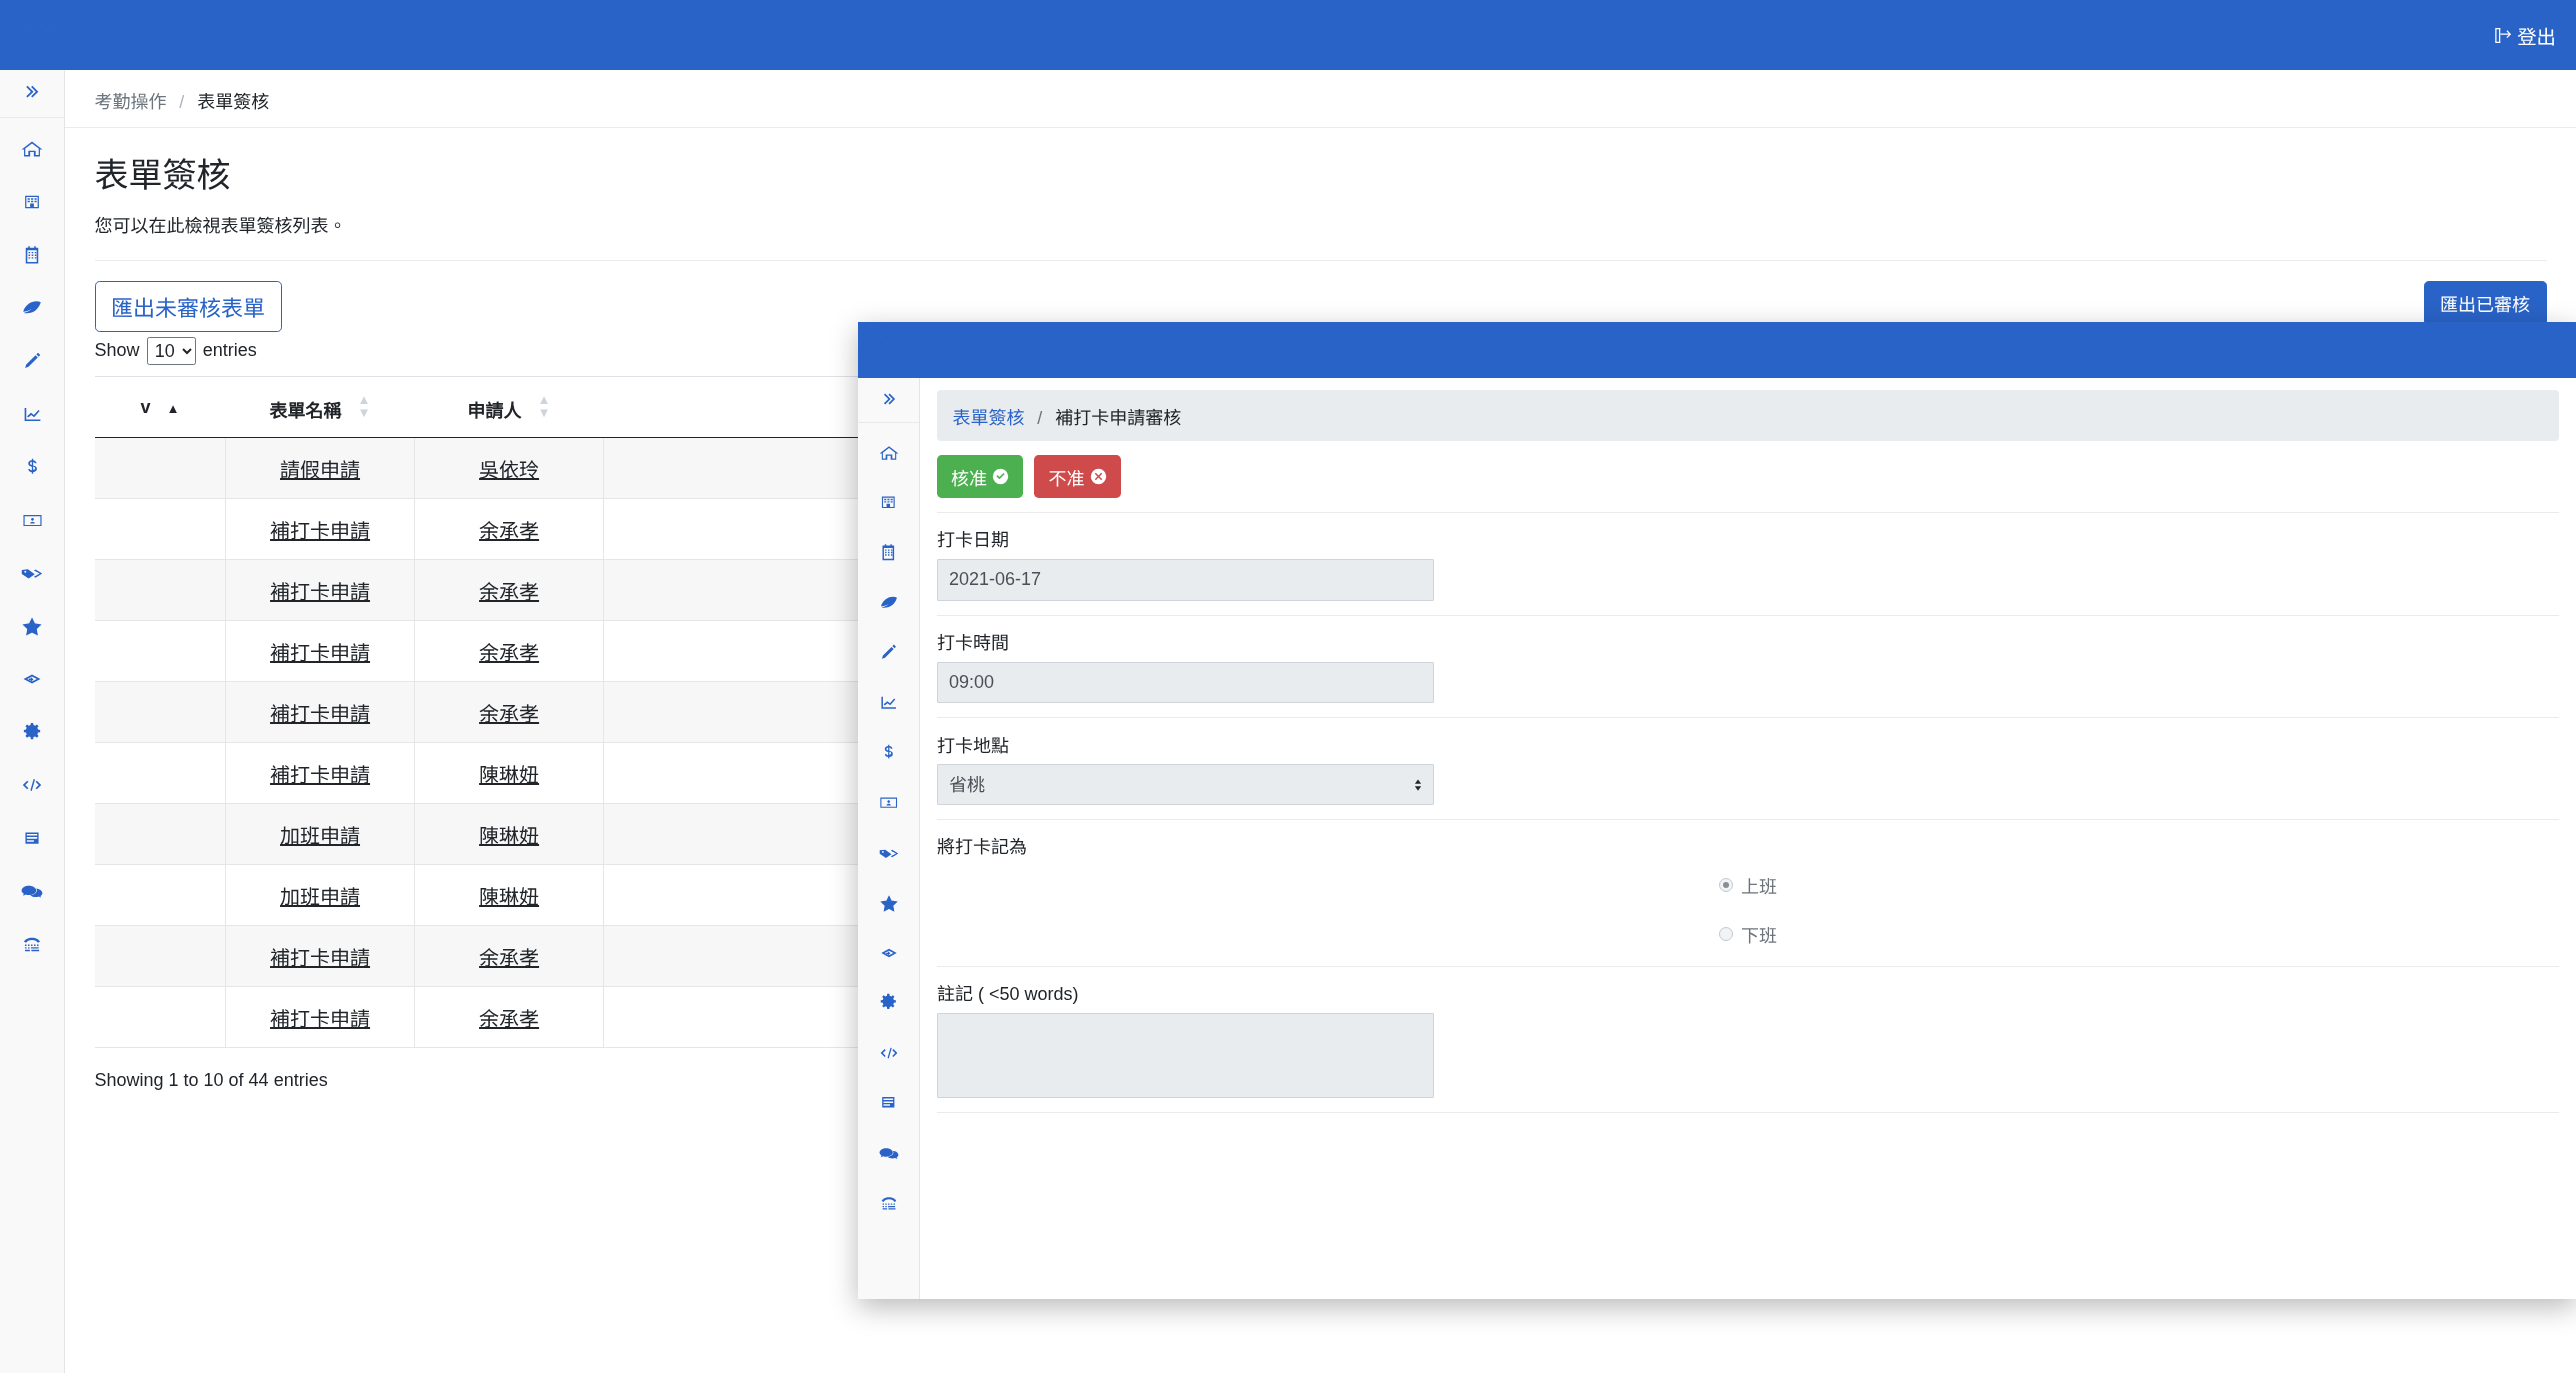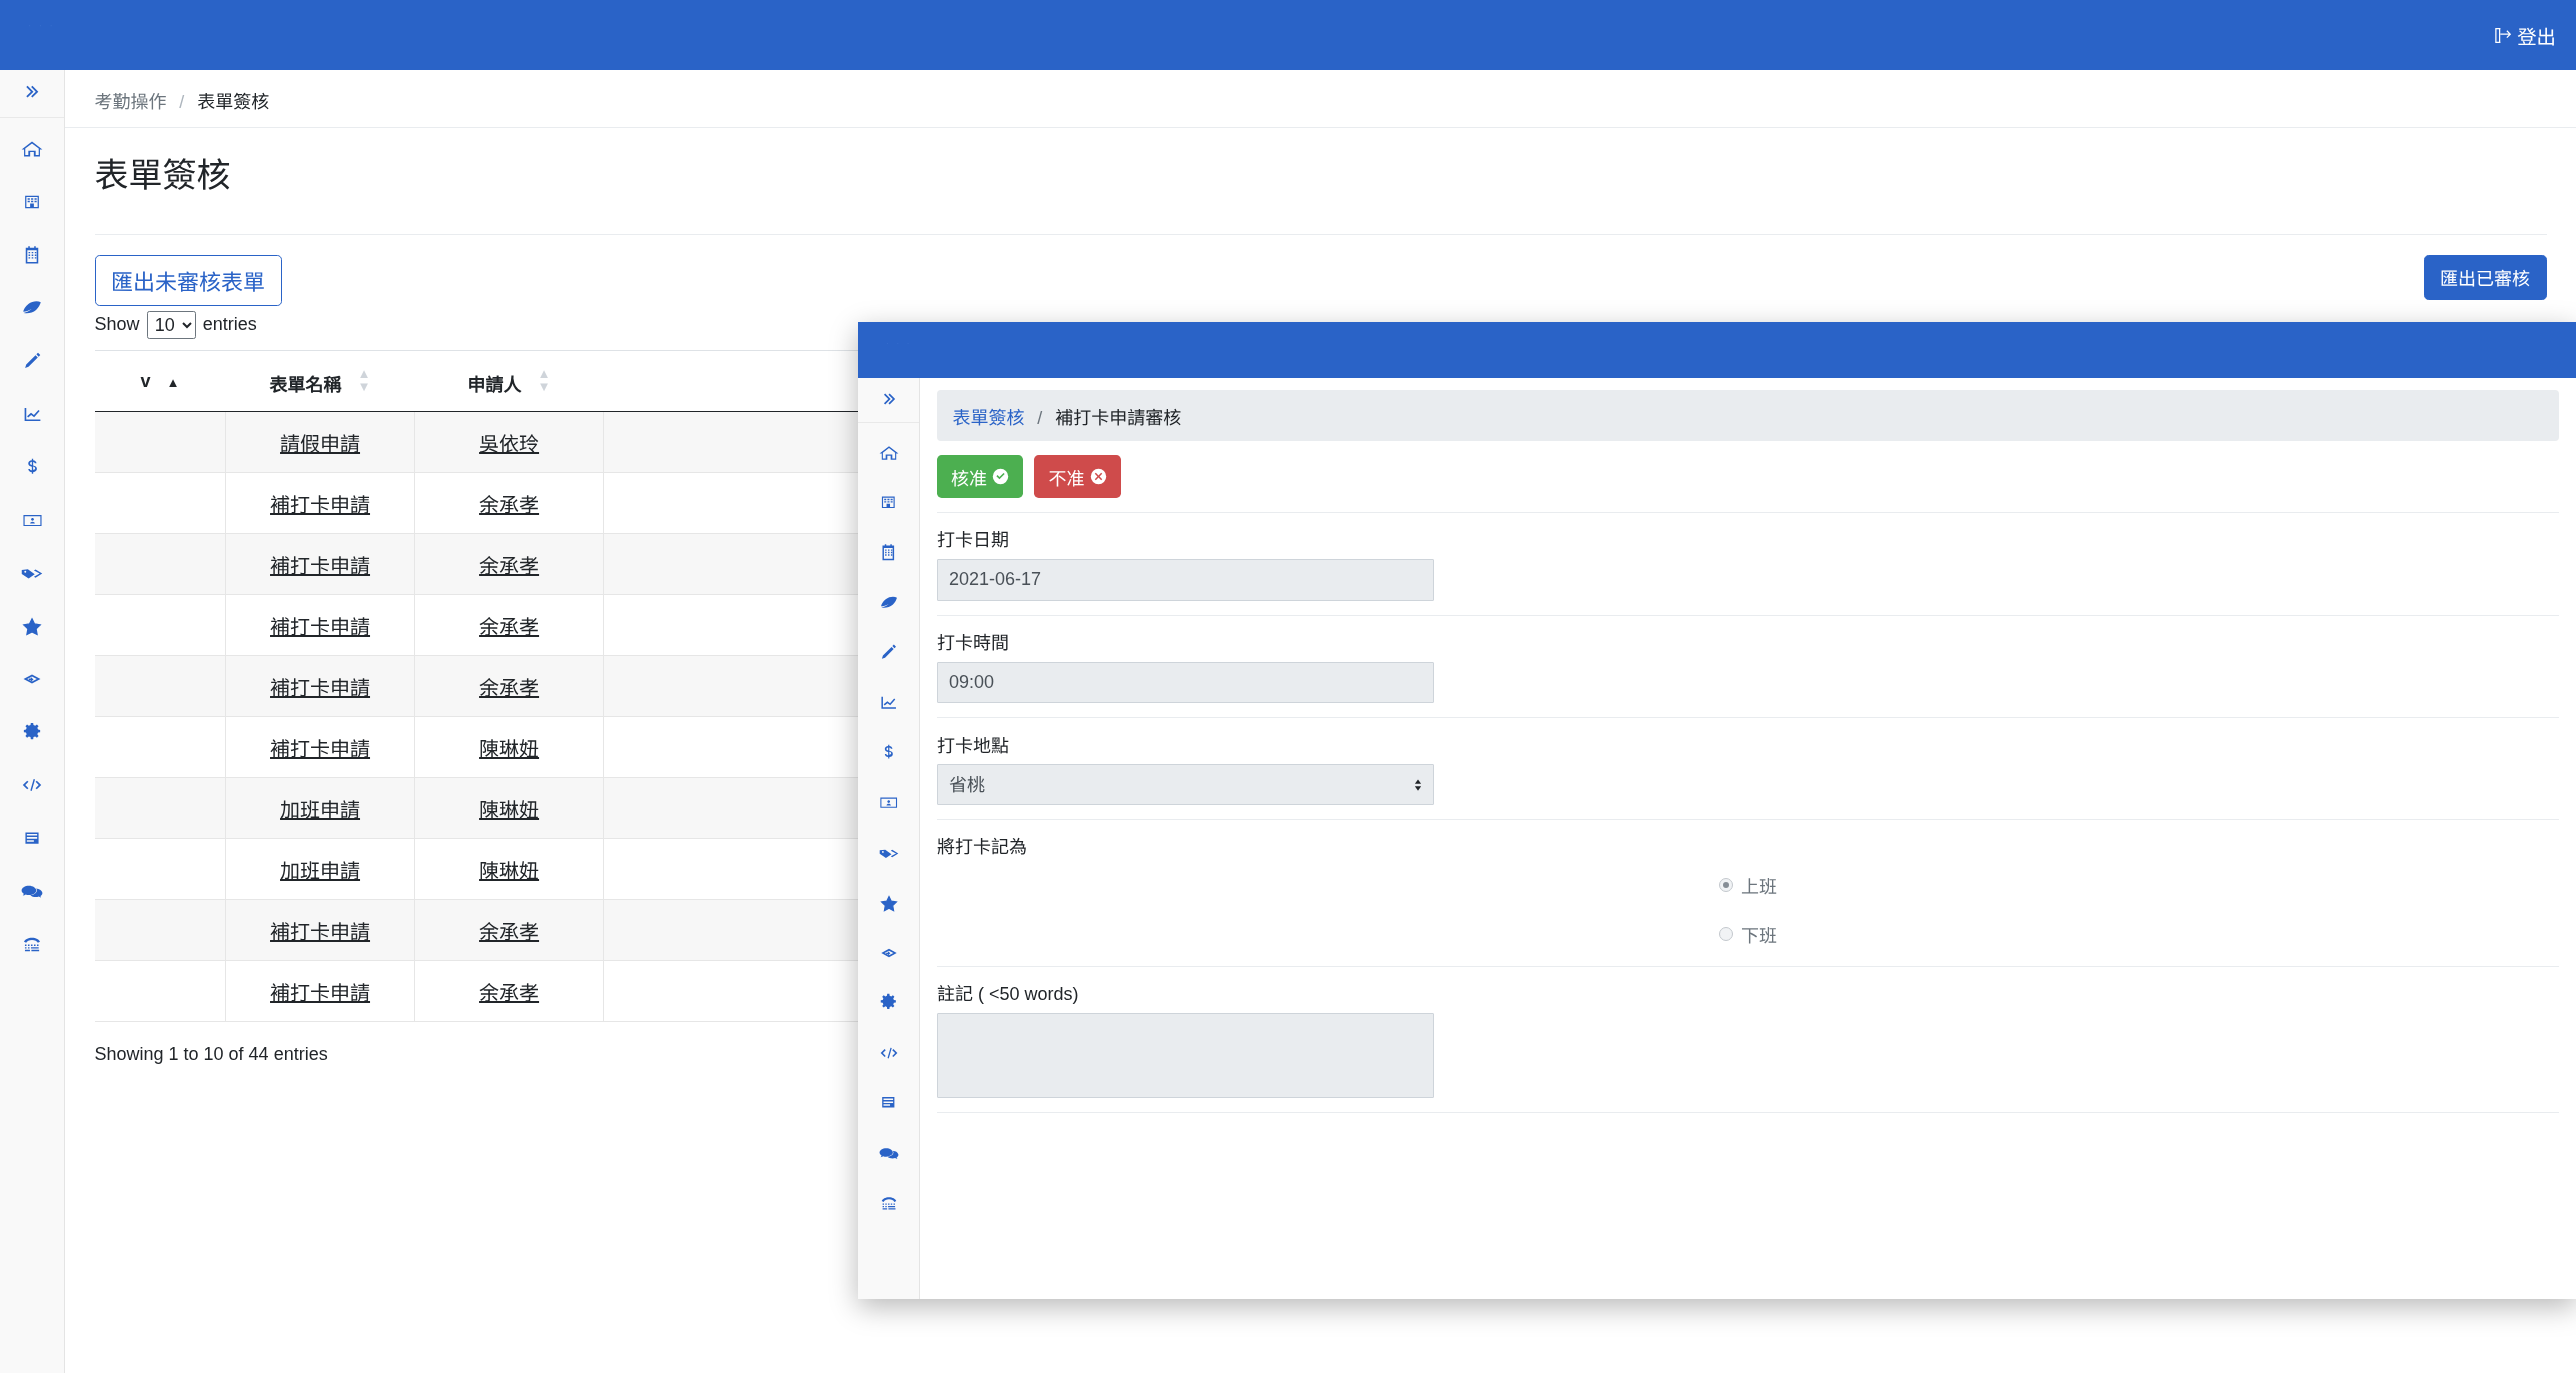--- a/index.html
+++ b/index.html
@@ -341,20 +341,21 @@
 <div class="content">
 
   <div class="breadcrumb">
     <span>考勤操作</span>
     <span class="sep">/</span>
     <span class="crumb-active">表單簽核</span>
   </div>
 
   <div class="page-head">
     <h1 class="page-title">表單簽核</h1>
+    <p class="page-sub">您可以在此檢視表單簽核列表。</p>
   </div>
 
   <div class="divider"></div>
 
   <div class="toolbar">
     <button class="btn-outline">匯出未審核表單</button>
     <div class="toolbar-right">
       <button class="btn-solid">匯出已審核</button>
     </div>
   </div>

